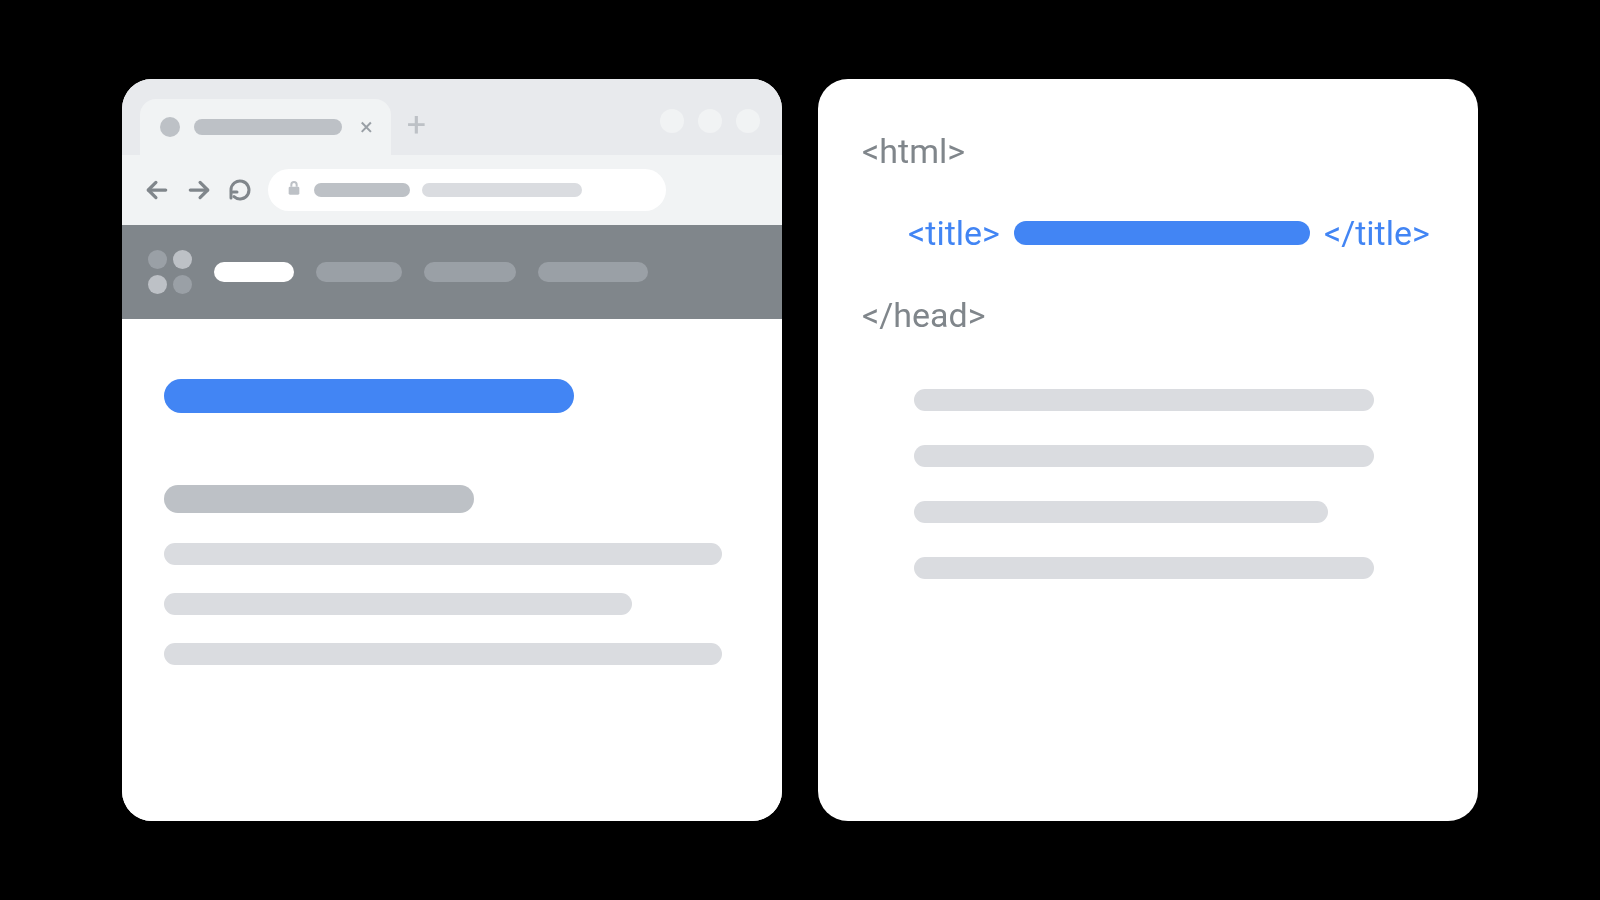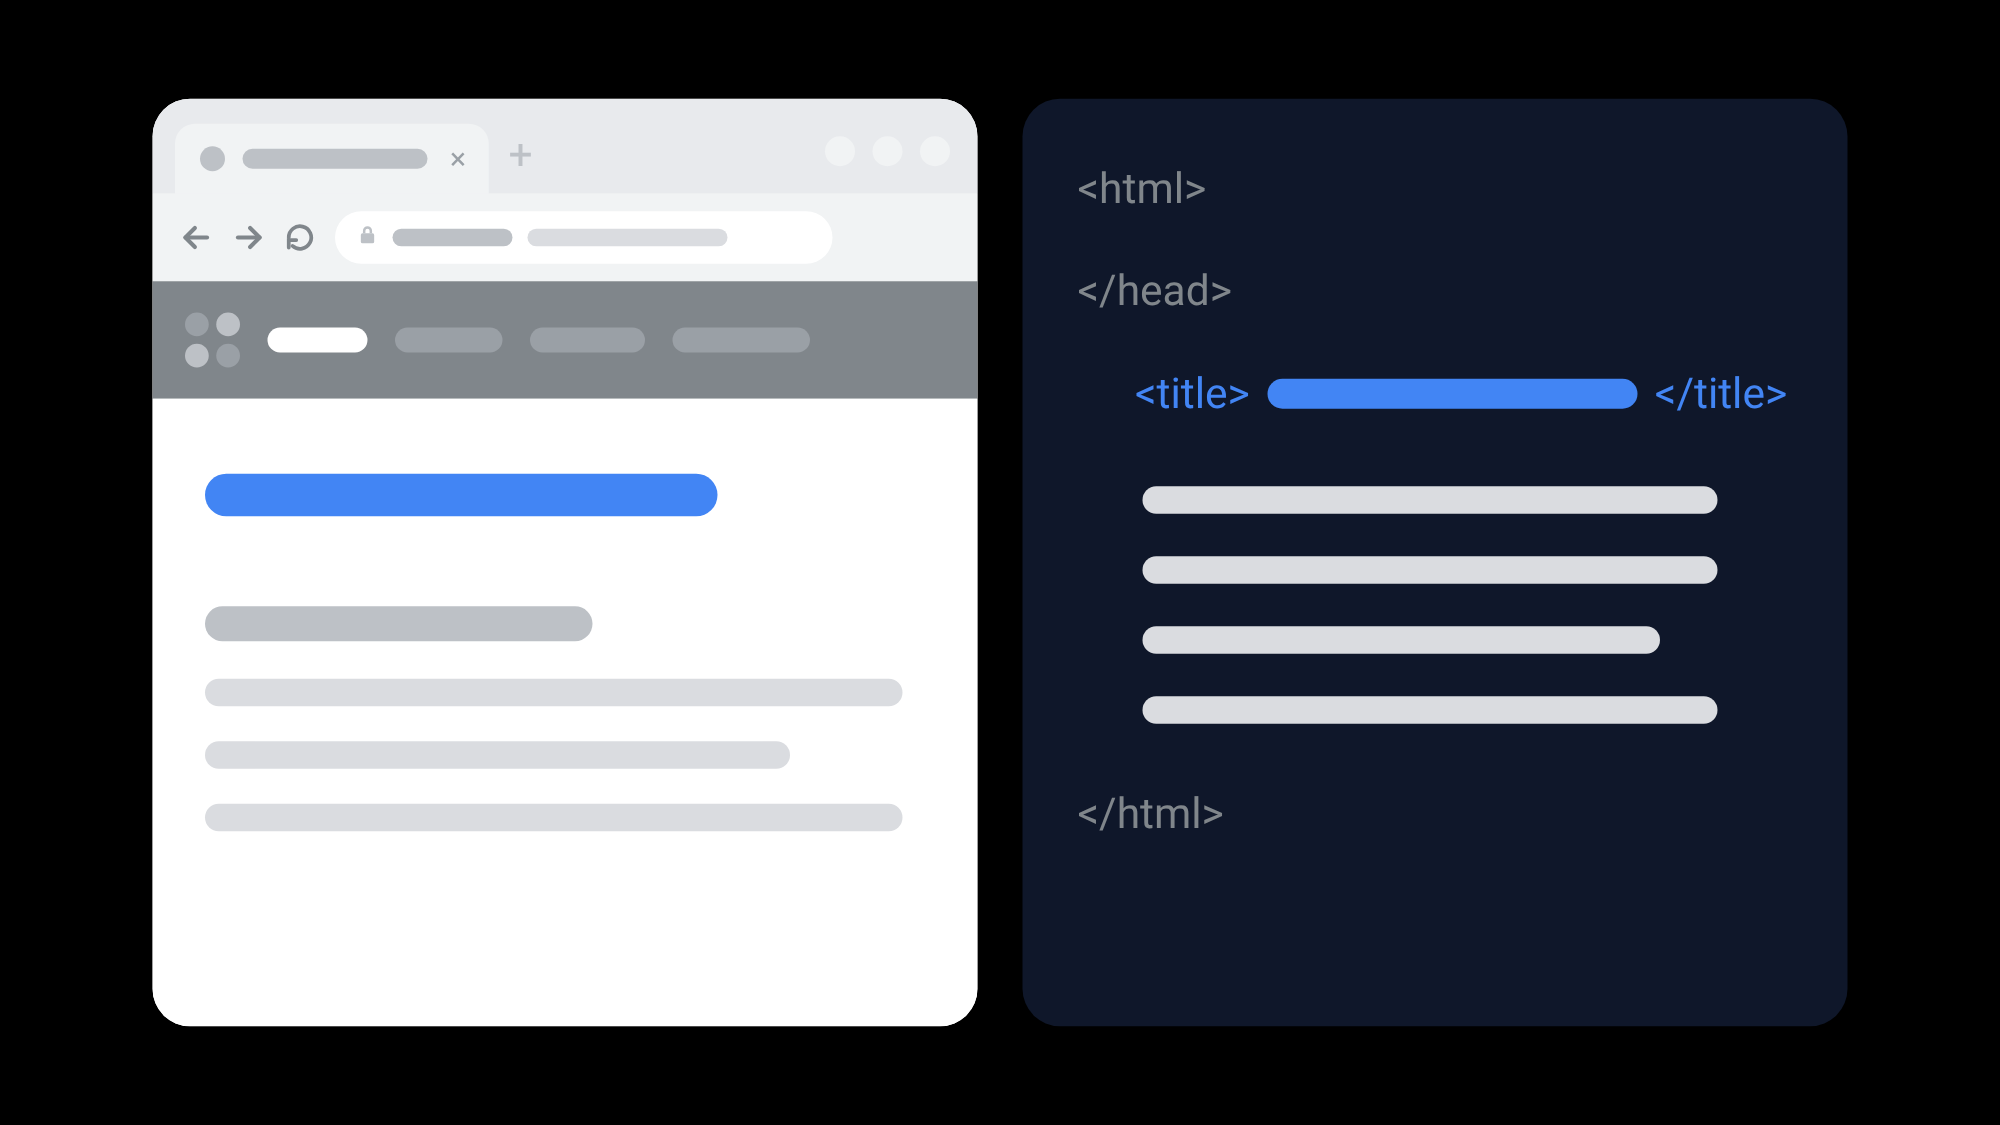--- a/index.html
+++ b/index.html
@@ -117,21 +117,21 @@
   .page .heading-blue { width: 410px; height: 34px; border-radius: 17px; background: #4285f4; }
   .page .subheading-grey { width: 310px; height: 28px; border-radius: 14px; background: #bdc1c6; margin-top: 72px; }
   .page .line { width: 558px; height: 22px; border-radius: 11px; background: #dadce0; }
   .page .lines { margin-top: 30px; display: flex; flex-direction: column; gap: 28px; }
   .page .line.short { width: 468px; }
 
   
   .code-card {
     width: 660px;
     height: 742px;
-    background: #0f172a;
+    background: #ffffff;
     border-radius: 30px;
     padding: 52px 48px 0 44px;
     font-family: "Google Sans", Roboto, Arial, sans-serif;
     font-size: 34px;
     color: #80868b;
     line-height: 1;
   }
   .code-row { display: flex; align-items: center; height: 40px; }
   .gap-lg { margin-top: 42px; }
   .indent1 { padding-left: 46px; }
@@ -221,33 +221,30 @@
     </div>
   </div>
 </div>
 
 <div class="code-card">
   <div class="code-row">
       <span>&lt;html&gt;</span>
     </div>
 
 
-  <div class="code-row gap-lg">
-      <span>&lt;/head&gt;</span>
-    </div>
-
   <div class="code-row gap-lg indent1">
     <span class="tag-blue">&lt;title&gt;</span>
     <span class="title-blue-bar"></span>
     <span class="tag-blue">&lt;/title&gt;</span>
   </div>
+
+  <div class="code-row gap-lg">
+      <span>&lt;/head&gt;</span>
+    </div>
 
   <div class="code-body-lines">
     <div class="cbar w1"></div>
     <div class="cbar w2"></div>
     <div class="cbar w3"></div>
     <div class="cbar w4"></div>
   </div>
 
-  <div class="code-row close-html">
-      <span>&lt;/html&gt;</span>
-    </div>
 </div>
 
 </body></html>

